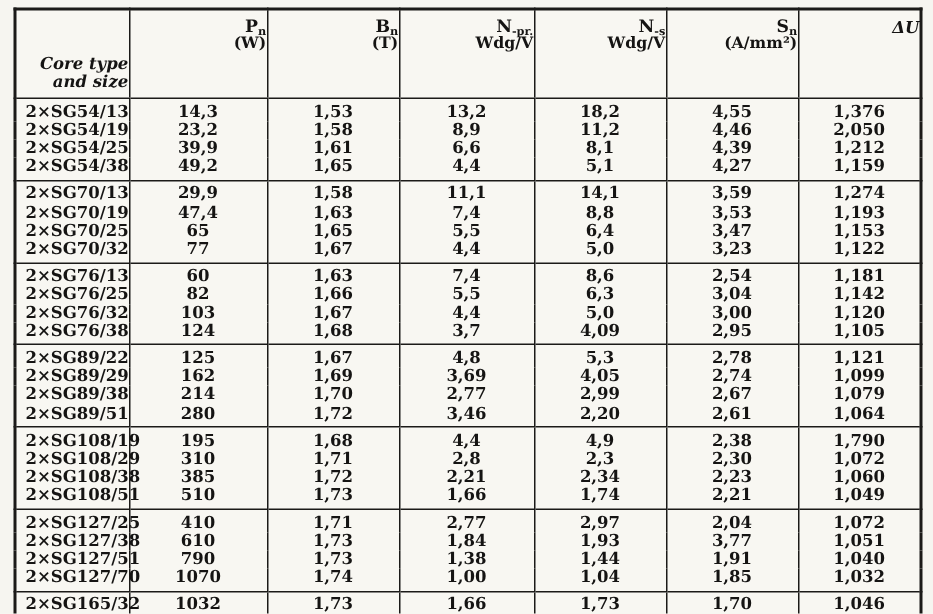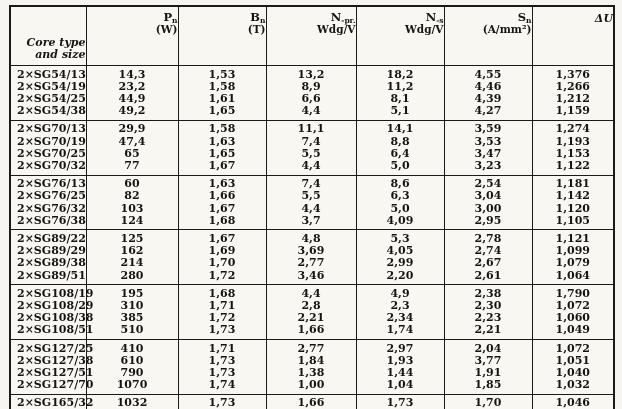--- a/index.html
+++ b/index.html
@@ -135,30 +135,30 @@
           <span class="core-inner">
             <span>2×SG</span>
             <span>54/19</span>
           </span>
         </td>
         <td class="num">23,2</td>
         <td class="num">1,58</td>
         <td class="num">8,9</td>
         <td class="num">11,2</td>
         <td class="num">4,46</td>
-        <td class="num">1,266</td>
+        <td class="num">2,050</td>
       </tr>
       <tr>
         <td class="core-cell">
           <span class="core-inner">
             <span>2×SG</span>
             <span>54/25</span>
           </span>
         </td>
-        <td class="num">44,9</td>
+        <td class="num">39,9</td>
         <td class="num">1,61</td>
         <td class="num">6,6</td>
         <td class="num">8,1</td>
         <td class="num">4,39</td>
         <td class="num">1,212</td>
       </tr>
       <tr>
         <td class="core-cell">
           <span class="core-inner">
             <span>2×SG</span>

